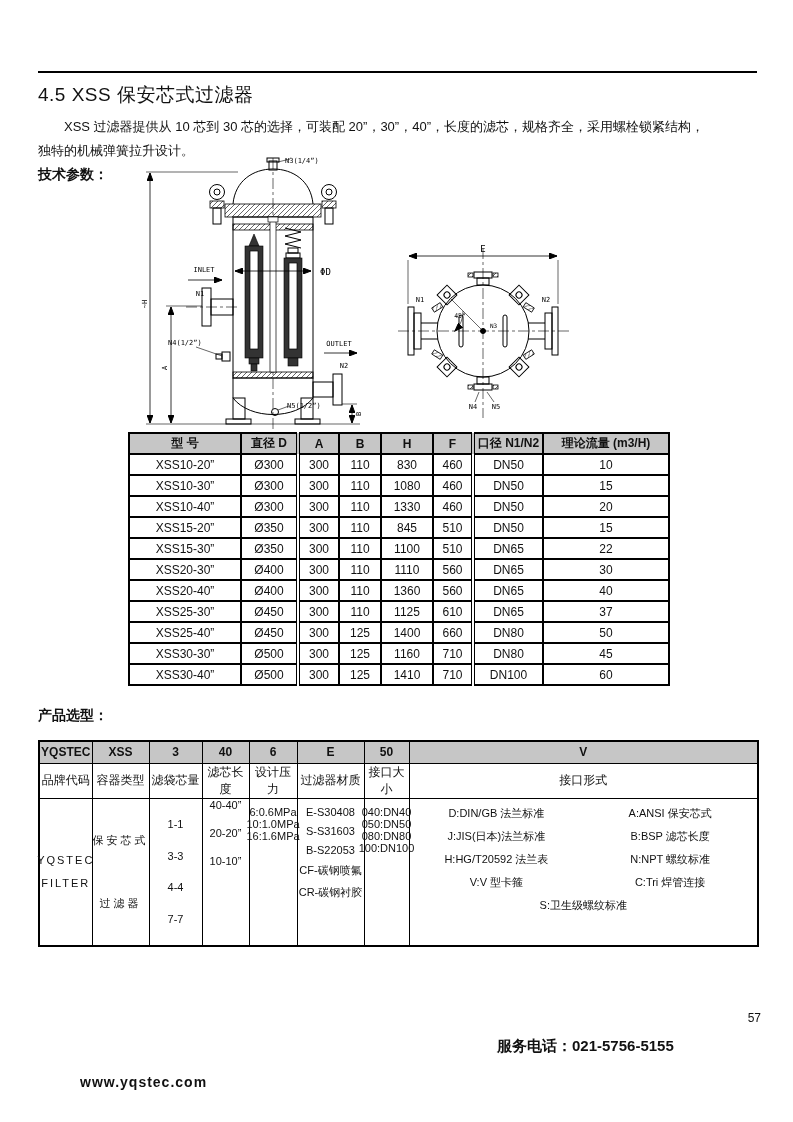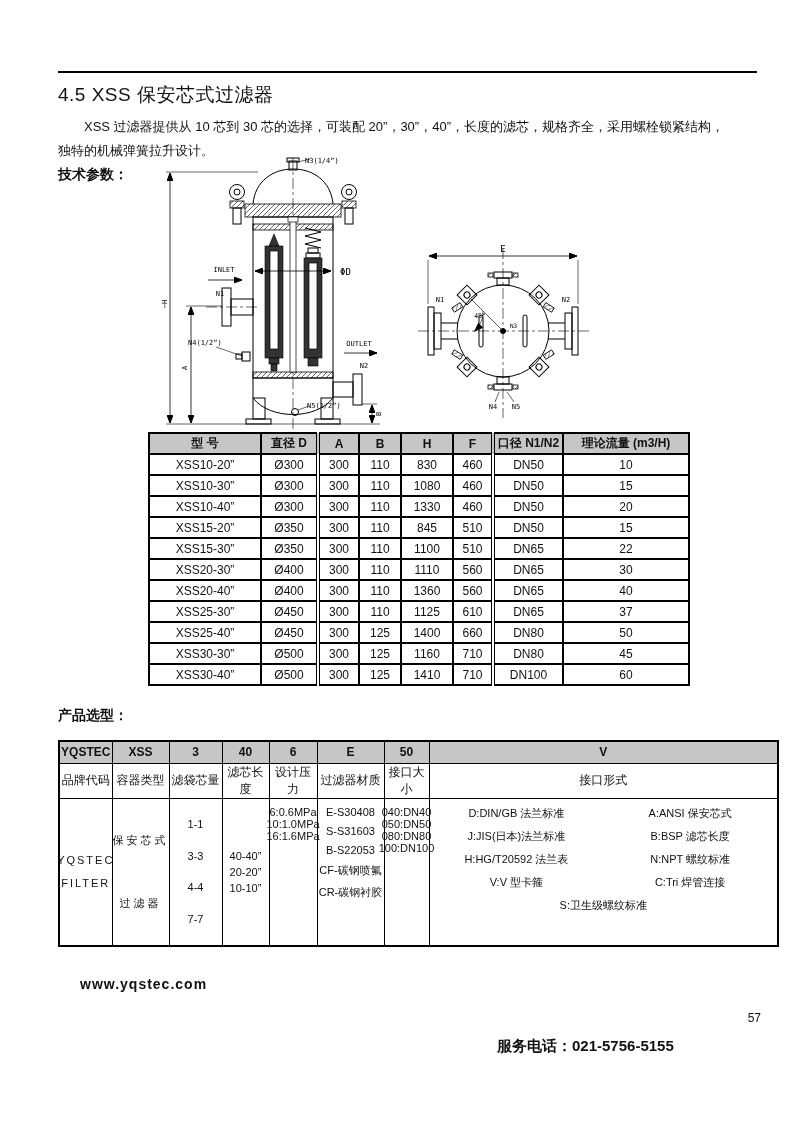--- a/index.html
+++ b/index.html
@@ -1,18 +1,18 @@
 <!DOCTYPE html>
 <html><head>
 <meta charset="utf-8">
 <style>
   * { margin:0; padding:0; box-sizing:border-box; }
   body { background:#888; font-family:"Liberation Sans", sans-serif; color:#111; }
   .page { width:793px; height:1122px; background:#fff; position:relative; overflow:hidden; margin:0 auto; }
-  .content { margin:0 36px 0 58px; }
+  .content { margin:0 36px 0 38px; }
   .top-rule { margin-top:71px; border-top:2px solid #000; }
   .title { margin-top:9px; font-size:19px; font-weight:normal; letter-spacing:0.5px; }
   .intro { margin-top:7px; font-size:13px; line-height:24px; }
   .intro .l1 { text-indent:2em; }
   .sub-label { margin-top:3px; font-size:14px; font-weight:bold; }
   .drawing { position:relative; height:248px; }
   .drawing svg { position:absolute; left:100px; top:-28px; }
   .drw { stroke:#000; }
   .drw text { stroke:none; fill:#000; font:7px "DejaVu Sans Mono", monospace; }
   .drw text.big { font-size:9px; }
@@ -33,32 +33,32 @@
   .select-label { margin-top:21px; }
   table.sel { margin-top:15px; width:719px; font-size:12px; text-align:center; }
   table.sel th, table.sel td { border:1px solid #000; padding:0; }
   table.sel { border:2px solid #000; }
   table.sel th { background:#c6c6c6; height:22px; font-weight:bold; }
   table.sel td.lbl { height:22px; }
   table.sel td.body { height:146px; vertical-align:top; font-size:11px; }
   .cellcol { display:flex; flex-direction:column; height:146px; align-items:center; }
   .cc-center { justify-content:center; gap:11px; }
   .cc-even { justify-content:space-evenly; }
-  .cc-mid { justify-content:center; gap:4px; }
+  .cc-mid { justify-content:flex-start; gap:16px; }
   .cc-top { padding-top:7px; }
   .cc-top5 { padding-top:7px; gap:7px; }
   .ls2 { letter-spacing:2px; }
   .ls3 { letter-spacing:3px;gap:48px; }
   .pf-wrap { padding-top:7px; }
   .pf-grid { display:grid; grid-template-columns:1fr 1fr; row-gap:8px; }
   .pf-grid div { text-align:center; }
   .pf-bottom { margin-top:8px; text-align:center; }
 
   .page-num { position:absolute; top:1011px; right:32px; font-size:12px; }
-  .footer-web { position:absolute; top:976px; left:80px; font-size:14px; font-weight:bold; letter-spacing:1px; }
+  .footer-web { position:absolute; top:1074px; left:80px; font-size:14px; font-weight:bold; letter-spacing:1px; }
   .footer-phone { position:absolute; top:1037px; left:497px; font-size:15px; font-weight:bold; }
 </style>
 </head>
 <body>
 
 <div class="page">
   <div class="content">
     <div class="top-rule"></div>
     <h1 class="title">4.5 XSS 保安芯式过滤器</h1>
     <div class="intro">

